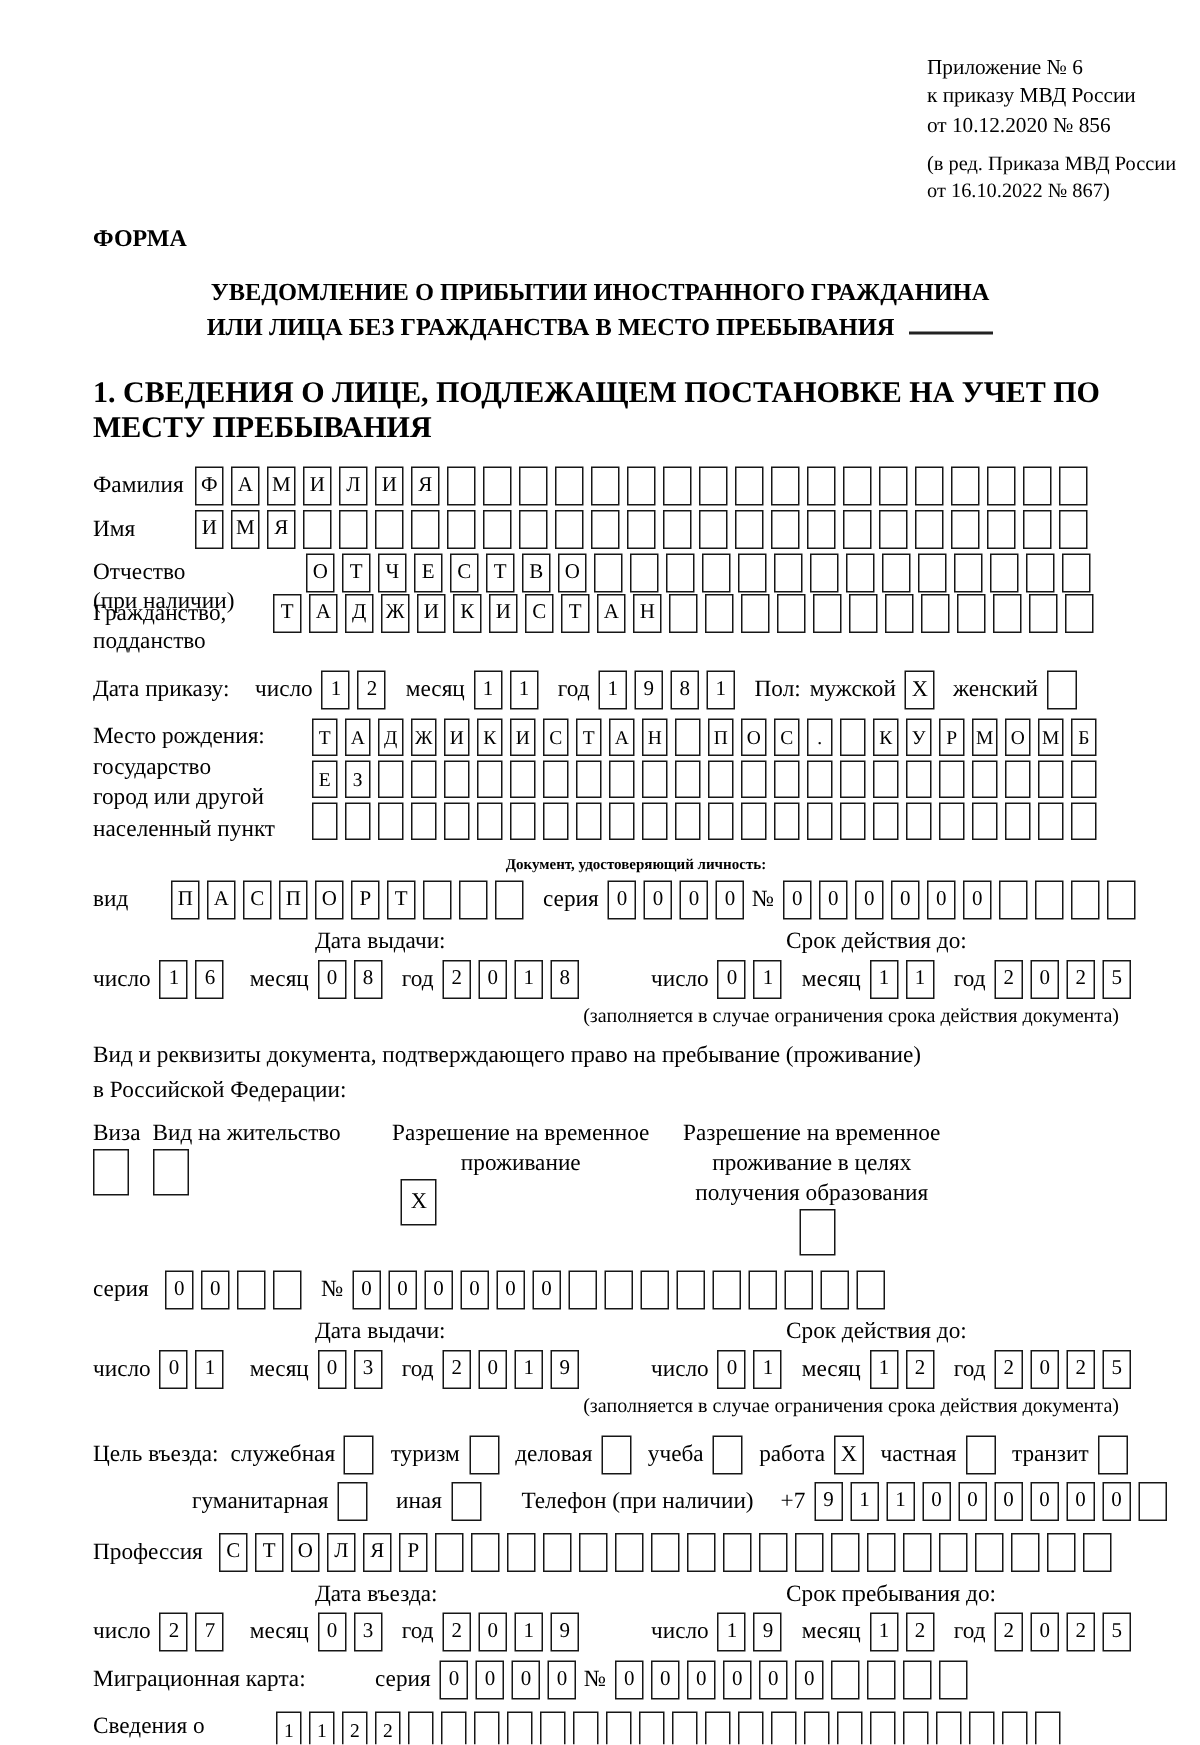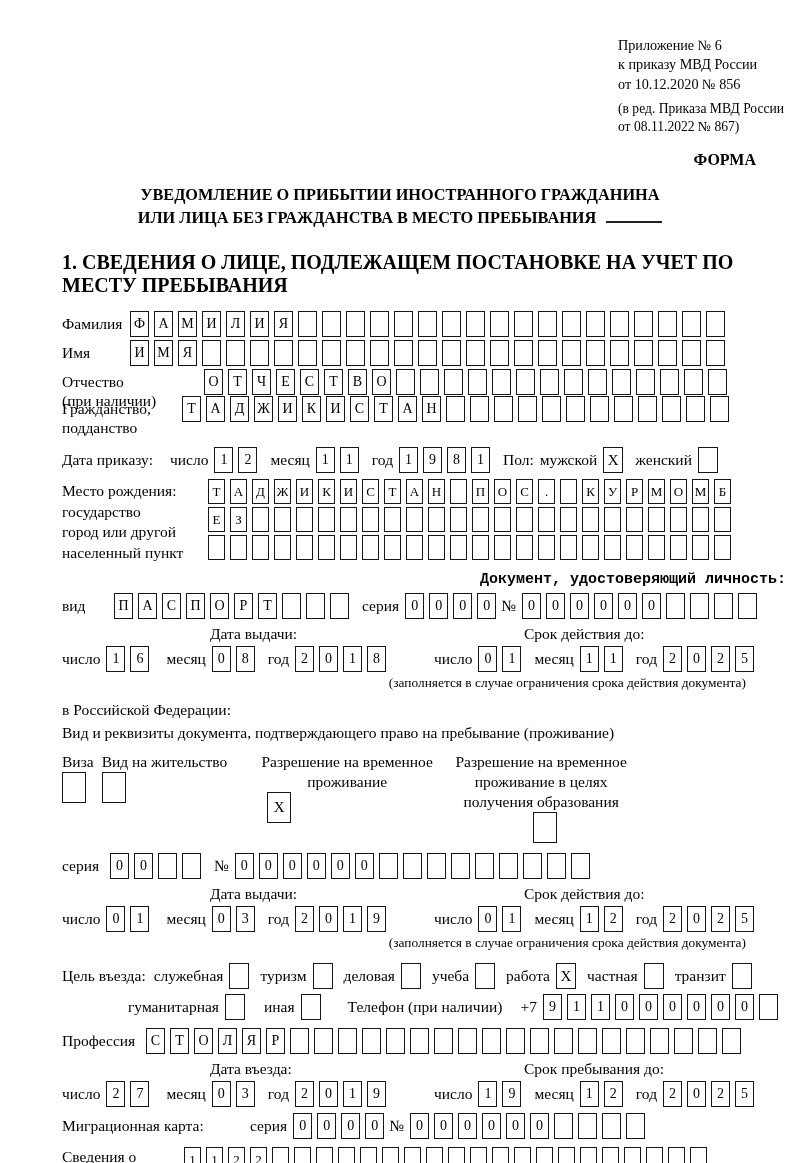--- a/index.html
+++ b/index.html
@@ -5,21 +5,21 @@
   html,body{margin:0;padding:0;background:#fff;}
   .page{
     width:800px;height:1163px;background:#ffffff;color:#000;
     font-family:"Liberation Serif", serif;font-size:15.5px;
     box-sizing:border-box;position:relative;overflow:hidden;
     padding:36px 14px 0 62px;
   }
   
   .appendix{margin-left:556px;font-size:14.2px;line-height:1.36;}
   .appendix .amend{margin-top:6px;font-size:13.6px;}
-  .forma{font-weight:bold;text-align:right;padding-right:30px;margin-top:14px;font-size:16px;}
+  .forma{font-weight:bold;text-align:left;padding-right:30px;margin-top:14px;font-size:16px;}
   .title{font-weight:bold;font-size:16.3px;text-align:center;margin:14px 0 0 -48px;line-height:1.42;}
   .blank-line{display:inline-block;width:56px;border-bottom:2px solid #222;height:14px;margin-left:10px;}
   .h1{font-weight:bold;font-size:20px;margin-top:22px;}
 
   .frow{display:flex;align-items:center;margin-top:3px;}
   .frow.start{align-items:flex-start;}
   .lbl{flex:none;}
   .two-line{line-height:19px;margin-top:3px;}
   .boxes{display:inline-flex;flex:none;flex-wrap:nowrap;}
   .box{
@@ -31,21 +31,21 @@
   .mb3{margin-bottom:3px;}
   .checkbox{
     box-sizing:border-box;width:20px;height:26px;border:1.6px solid #161616;
     display:inline-flex;align-items:center;justify-content:center;font-size:15px;flex:none;background:#fff;
   }
   .checkbox.lg{width:24px;height:31px;}
 
   .dlabel{flex:none;margin-right:6px;}
   .gap8{margin-left:8px;} .gap12{margin-left:12px;} .gap16{margin-left:16px;}
 
-  .center-b{font-weight:bold;text-align:right;font-size:15px;margin-top:8px;font-family:Liberation Mono, monospace;}
+  .center-b{font-weight:bold;text-align:center;font-size:10px;margin-top:8px;}
 
   .dates-row{display:flex;margin-top:6px;}
   .dg-left{width:372px;flex:none;}
   .dg-right{flex:none;}
   .dg-head{margin-bottom:3px;}
   .dg-left .dg-head{padding-left:148px;}
   .dg-right .dg-head{padding-left:90px;}
   .dg-line{display:flex;align-items:center;}
   .note{font-size:13.4px;text-align:right;padding-right:40px;margin-top:3px;}
 
@@ -69,21 +69,21 @@
 <body>
 
 <div class="page">
 
   <div class="appendix">
     <div>Приложение № 6</div>
     <div>к приказу МВД России</div>
     <div>от 10.12.2020 № 856</div>
     <div class="amend">
       <div>(в ред. Приказа МВД России</div>
-      <div>от 08.11.2022 № 867)</div>
+      <div>от 16.10.2022 № 867)</div>
     </div>
   </div>
 
   <div class="forma">ФОРМА</div>
 
   <div class="title">
     <div>УВЕДОМЛЕНИЕ О ПРИБЫТИИ ИНОСТРАННОГО ГРАЖДАНИНА</div>
     <div>
       <span>ИЛИ ЛИЦА БЕЗ ГРАЖДАНСТВА В МЕСТО ПРЕБЫВАНИЯ</span><span class="blank-line"></span>
     </div>
@@ -411,22 +411,22 @@
             <span class="box">0</span>
             <span class="box">2</span>
             <span class="box">5</span>
           </span>
       </div>
     </div>
   </div>
   <div class="note">(заполняется в случае ограничения срока действия документа)</div>
 
   <div class="intro">
+    <div>Вид и реквизиты документа, подтверждающего право на пребывание (проживание)</div>
     <div>в Российской Федерации:</div>
-    <div>Вид и реквизиты документа, подтверждающего право на пребывание (проживание)</div>
   </div>
 
   <div class="permit-row">
     <span class="p-pair">
       <span class="plbl" style="margin-right:8px;">Виза</span>
       <span class="checkbox lg"></span>
     </span>
     <span class="p-pair" style="">
       <span class="plbl" style="margin-right:12px;">Вид на жительство</span>
       <span class="checkbox lg"></span>

